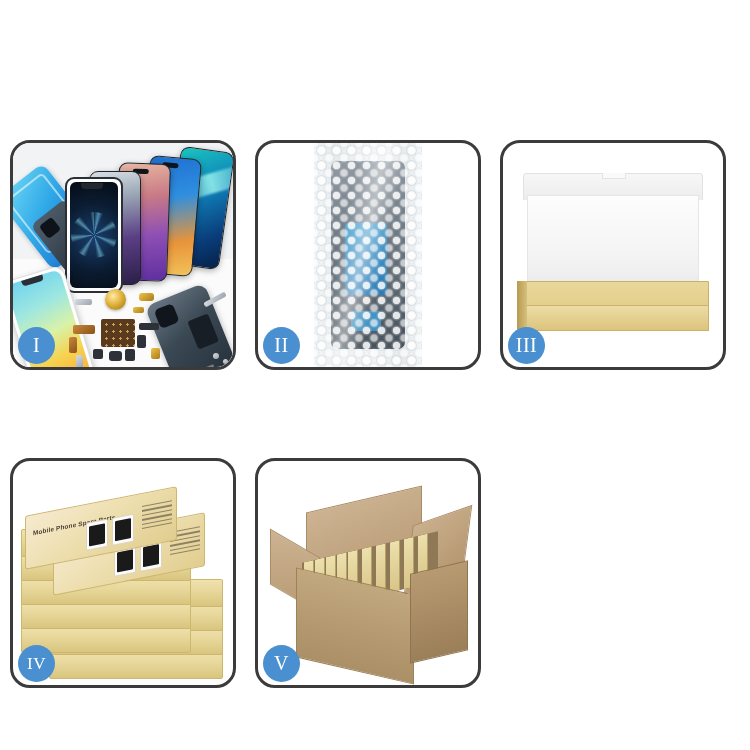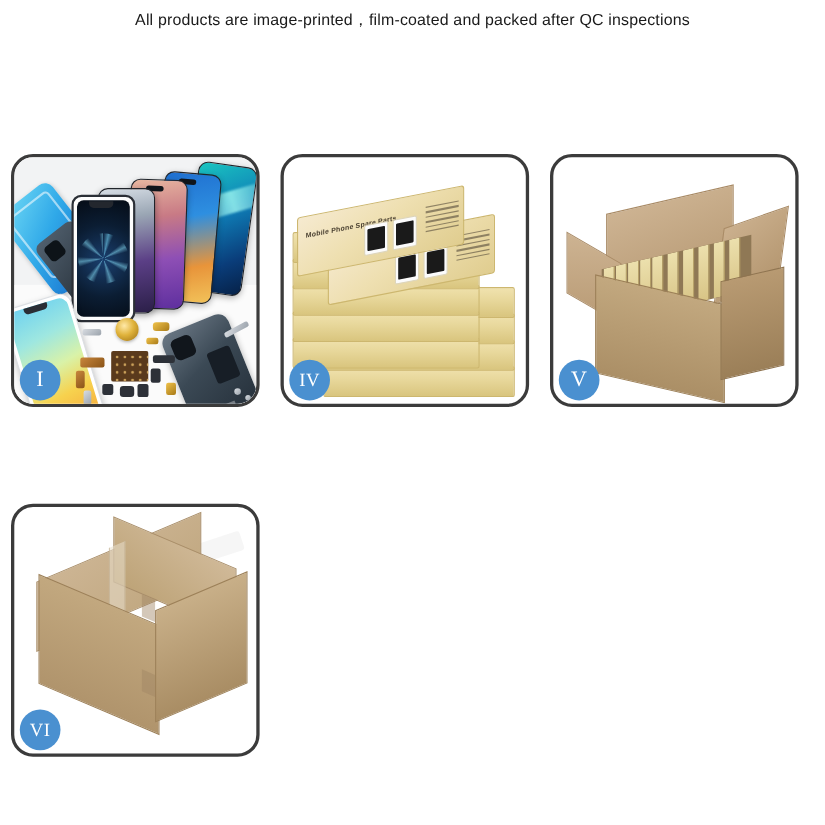--- a/index.html
+++ b/index.html
@@ -421,21 +421,20 @@
   .c6-film{
     position:absolute; left:150px; top:2px; width:46px; height:18px;
     background:rgba(245,245,245,.85);
     transform:rotate(-18deg); border-radius:3px;
   }
 </style>
 </head>
 <body>
 
 <div class="header">
-  <p class="subtitle">All products are image-printed，film-coated and packed after QC inspections</p>
 </div>
 
 <div class="grid">
 
   <div class="panel">
     <div class="panel-stage">
       <div class="p1-bg"></div>
 
       <div class="adh"></div>
       <div class="dkphone">
@@ -484,21 +483,51 @@
       <div class="part" style="left:80px;top:206px;width:10px;height:10px;"></div>
       <div class="part silver" style="left:63px;top:212px;width:7px;height:13px;border-radius:2px;"></div>
       <div class="part gold" style="left:138px;top:205px;width:9px;height:11px;border-radius:2px;"></div>
       <div class="part silver" style="left:190px;top:154px;width:24px;height:5px;transform:rotate(-28deg);"></div>
       <div class="part silver" style="left:200px;top:210px;width:6px;height:6px;border-radius:50%;"></div>
       <div class="part silver" style="left:210px;top:216px;width:5px;height:5px;border-radius:50%;"></div>
     </div>
     <div class="badge">I</div>
   </div>
 
-
+  <div class="panel">
+    <div class="panel-stage">
+      <div class="p2-wrap">
+        <div class="p2-item">
+          <div class="p2-blue"></div>
+          <div class="p2-blue2"></div>
+        </div>
+        <div class="p2-bubbles"></div>
+        <div class="p2-bubbles b2"></div>
+        <div class="p2-sheen"></div>
+      </div>
+    </div>
+    <div class="badge">II</div>
+  </div>
+
+  <div class="panel">
+    <div class="panel-stage">
+      <div class="p3">
+        <div class="lidback"></div>
+        <div class="liner"></div>
+        <div class="contents">
+          <div class="bub"></div>
+            <div class="bl"></div>
+        </div>
+        <div class="tray"></div>
+        <div class="trayfront"></div>
+        <div class="trayside"></div>
+      </div>
+    </div>
+    <div class="badge">III</div>
+  </div>
 
   <div class="panel">
     <div class="panel-stage">
       <div class="p4">
         <div class="kbox r1"></div>
         <div class="kbox r2"></div>
         <div class="kbox r3"></div>
         <div class="kbox r4"></div>
         <div class="kbox s1"></div>
         <div class="kbox s2"></div>
@@ -563,29 +592,14 @@
           <span class="bx" style="left:102px"></span>
             <span class="bx" style="left:116px"></span>
         </div>
         <div class="c5-body"></div>
         <div class="c5-side"></div>
       </div>
     </div>
     <div class="badge">V</div>
   </div>
 
-  <div class="panel">
-    <div class="panel-stage">
-      <div class="p6">
-        <div class="c6-film"></div>
-        <div class="c6-top"></div>
-        <div class="c6-top2"></div>
-        <div class="c6-tape"></div>
-        <div class="c6-front"></div>
-        <div class="c6-rside"></div>
-        <div class="c6-seal"></div>
-        <div class="c6-seal2"></div>
-      </div>
-    </div>
-    <div class="badge wide">VI</div>
-  </div>
 
 </div>
 
 </body></html>

